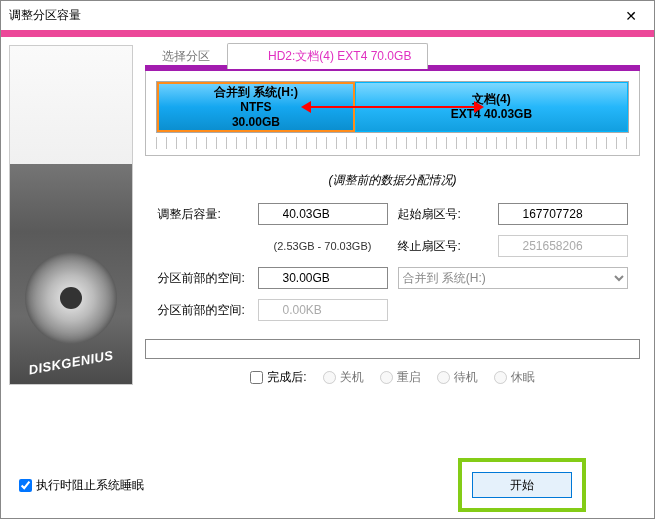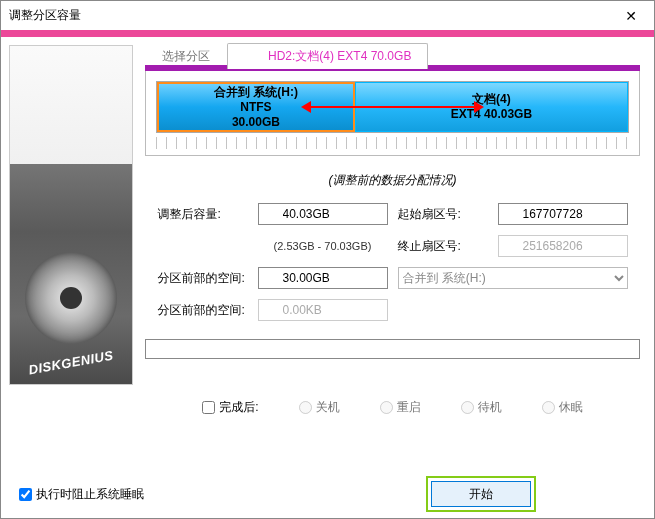--- a/index.html
+++ b/index.html
@@ -201,44 +201,43 @@
   }
   .progress-wrap {
     margin: 18px 0 10px 0;
   }
   .progress {
     height: 20px;
     border: 1px solid #888;
     background: #fff;
   }
   .after-row {
-    margin-top: 30px;
-    display: flex;
-    align-items: center;
-    gap: 40px;
+    display: flex;
+    align-items: center;
+    gap: 16px;
     justify-content: center;
   }
   .after-row label { display: flex; align-items: center; gap: 4px; color: #777; }
   .after-row .chklabel { color: #000; }
   input[type=checkbox], input[type=radio] { margin: 0; }
   .footer {
     position: absolute;
     bottom: 14px;
     left: 0;
     width: 100%;
     display: flex;
     align-items: center;
     padding: 0 18px;
   }
   .footer .opt { display: flex; align-items: center; gap: 4px; }
   .footer .spacer { flex: 1; }
   .start-wrap {
-    border: 2px solid #84cc16;
-    padding: 3px;
-    margin-right: 100px;
+    border: 4px solid #84cc16;
+    padding: 10px;
+    margin-right: 50px;
   }
   .start-btn {
     width: 100px;
     height: 26px;
     border: 1px solid #0078d7;
     background: #e5f1fb;
     color: #000;
     font-size: 12px;
     font-family: inherit;
     cursor: pointer;

